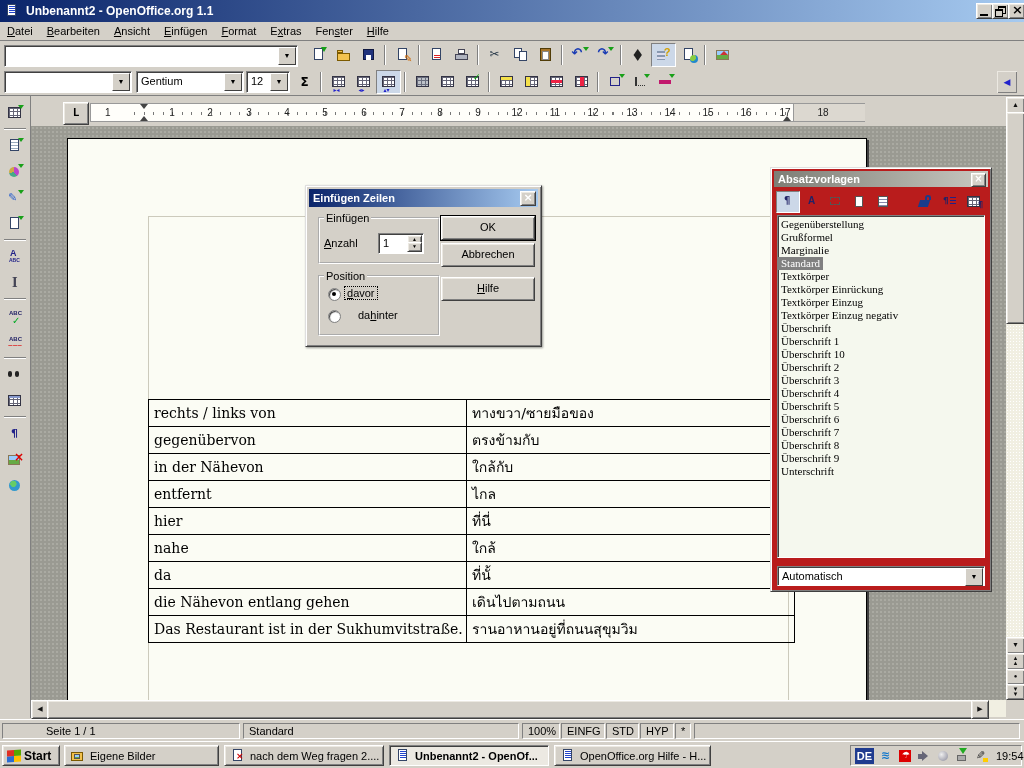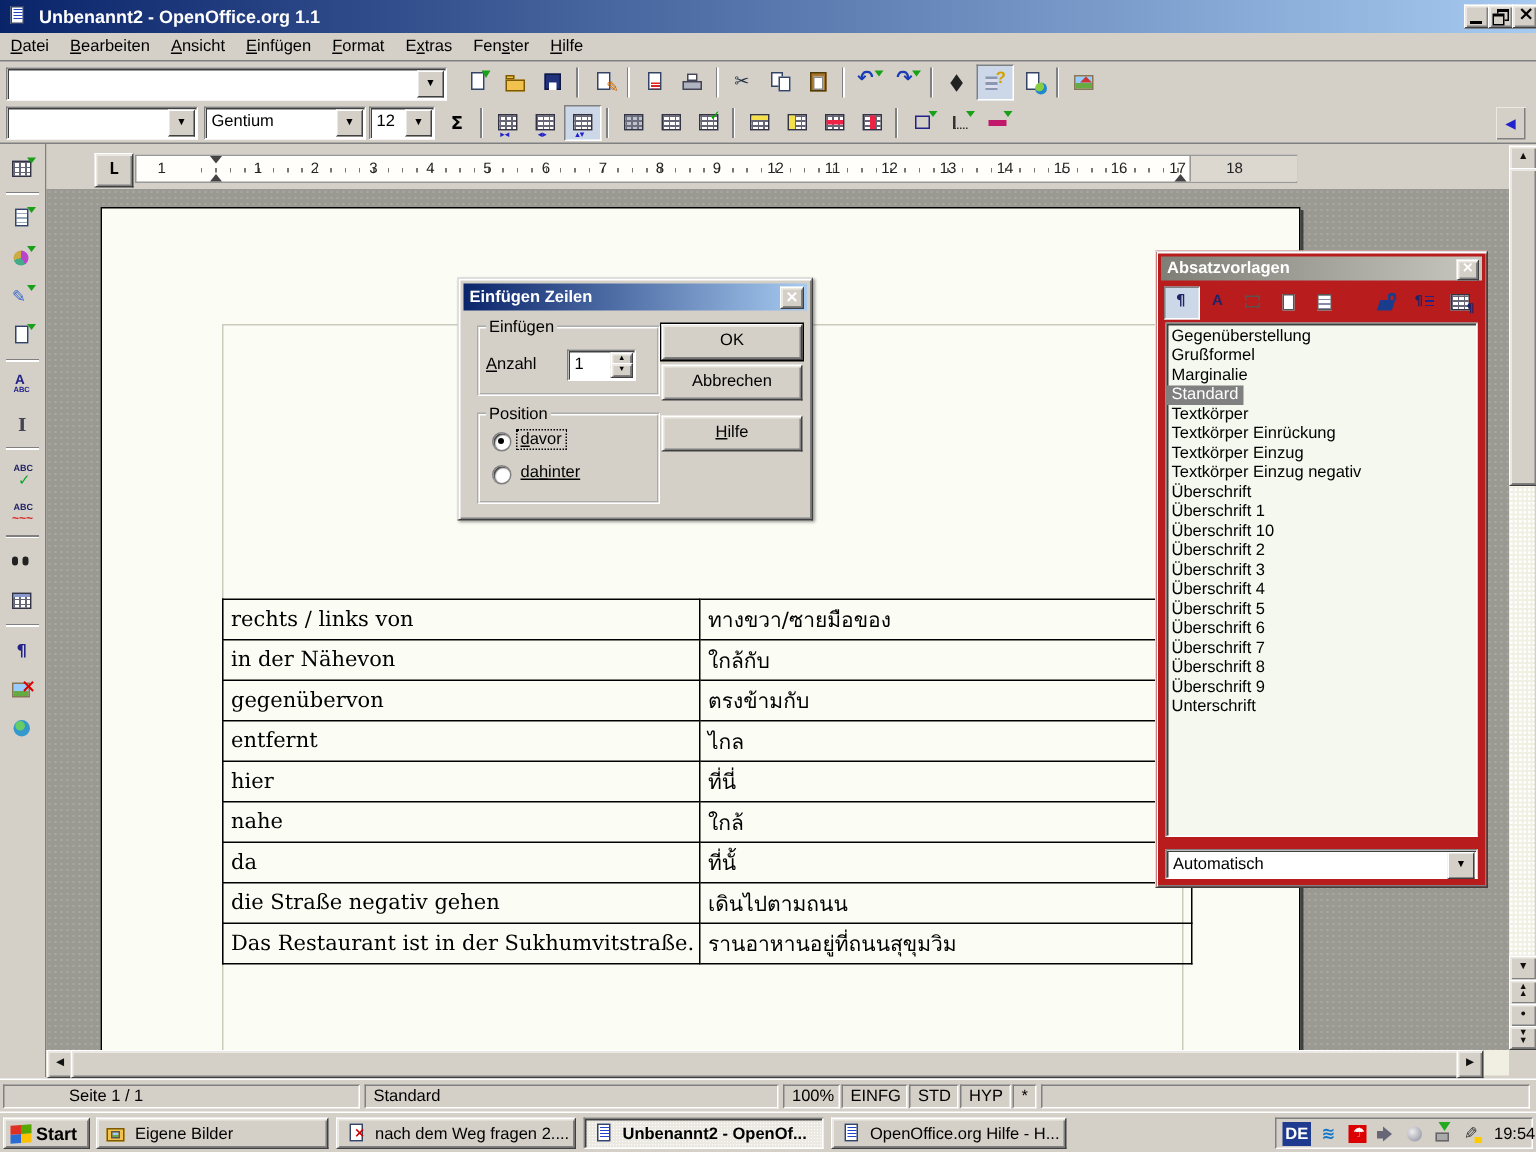--- a/index.html
+++ b/index.html
@@ -164,33 +164,33 @@
   #fs-pos{left:10px;top:84px;width:118px;height:62px;}
   #lbl-anzahl{position:absolute;left:18px;top:51px;}
   #spin{position:absolute;left:72px;top:47px;width:44px;height:19px;background:#fff;border:1px solid;border-color:#808080 #fff #fff #808080;box-shadow:inset 1px 1px 0 #404040;}
   #spin .sval{position:absolute;left:4px;top:3px;}
   #spin .sup,#spin .sdn{position:absolute;right:1px;width:13px;height:8px;font-size:5px;line-height:7px;text-align:center;}
   #spin .sup{top:1px}#spin .sdn{bottom:1px}
   .radio{position:absolute;width:11px;height:11px;border-radius:50%;background:#fff;border:1px solid #808080;box-shadow:inset 1px 1px 1px #404040,inset -1px -1px 0 #fff;}
   .radio.sel::after{content:"";position:absolute;left:3px;top:3px;width:4px;height:4px;border-radius:50%;background:#000;}
   #rad1{left:22px;top:102px;}#rad2{left:22px;top:124px;}
   #rlbl1{position:absolute;left:39px;top:101px;outline:1px dotted #000;padding:0 2px;}
-  #rlbl2{position:absolute;left:39px;top:123px;padding:0 2px;text-decoration:underline;}
+  #rlbl2{position:absolute;left:50px;top:123px;padding:0 2px;}
   .dbtn{position:absolute;left:135px;width:92px;height:22px;text-align:center;line-height:20px;font-size:11px;background:#d4d0c8;border:1px solid;border-color:#fff #404040 #404040 #fff;box-shadow:inset 1px 1px 0 #ece9e2,inset -1px -1px 0 #808080;}
   #btn-ok{top:30px;box-shadow:0 0 0 1px #000,inset 1px 1px 0 #ece9e2,inset -1px -1px 0 #808080;}
   #btn-cancel{top:57px;}
   #btn-help{top:91px;}
   
   #stylist{position:absolute;left:770px;top:167px;width:220px;height:423px;background:#b91c1c;border:1px solid;border-color:#dfdfdf #404040 #404040 #dfdfdf;box-shadow:inset 1px 1px 0 #fff,inset -1px -1px 0 #808080;z-index:40;}
   #stylist .stitle{position:absolute;left:3px;top:3px;right:3px;height:16px;background:linear-gradient(90deg,#7e7e76,#c8c8c0);color:#fff;font-weight:bold;font-size:11px;line-height:16px;padding-left:4px;box-sizing:border-box;}
   #stylist .sclose{position:absolute;right:2px;top:2px;width:13px;height:12px;font:bold 10px/10px "DejaVu Sans",sans-serif;text-align:center;}
   #stylbar{position:absolute;left:5px;top:22px;right:5px;height:24px;display:flex;align-items:center;}
   #stylbar .spacer{flex:1;}
   #stylbar .tbtn{width:22px;height:20px;}
-  #stylelist{position:absolute;left:6px;top:47px;width:208px;height:343px;background:#f5f8ee;border:1px solid;border-color:#808080 #fff #fff #808080;box-shadow:inset 1px 1px 0 #404040;overflow:hidden;padding-top:2px;box-sizing:border-box;}
+  #stylelist{position:absolute;left:6px;top:47px;width:208px;height:343px;background:#f5f8ee;border:1px solid;border-color:#808080 #fff #fff #808080;box-shadow:inset 1px 1px 0 #404040;overflow:hidden;padding-top:2px;box-sizing:border-box;font-family:Liberation Serif, serif;}
   .sitem{height:13px;line-height:13px;padding-left:3px;white-space:nowrap;}
   .sitem.sel{background:#808080;color:#fff;display:inline-block;padding-right:3px;}
   #stylfilter{position:absolute;left:6px;top:398px;width:208px;height:20px;box-sizing:border-box;}
   
   #statusbar{position:absolute;left:0;top:719px;width:1024px;height:22px;background:#d4d0c8;border-top:1px solid #fff;box-sizing:border-box;}
   .sfield{position:absolute;top:3px;height:16px;border:1px solid;border-color:#808080 #fff #fff #808080;padding:1px 5px;box-sizing:border-box;font-size:11px;line-height:12px;background:#d4d0c8;}
   
   #taskbar{position:absolute;left:0;top:741px;width:1024px;height:27px;background:#d4d0c8;border-top:1px solid #fff;box-sizing:border-box;}
   .tbn{position:absolute;top:3px;height:21px;display:flex;align-items:center;gap:3px;padding:0 4px;box-sizing:border-box;font-size:11px;white-space:nowrap;overflow:hidden;}
   .tbn.active{border-color:#808080 #fff #fff #808080;box-shadow:inset 1px 1px 0 #404040;background:#ece9e2;background-image:radial-gradient(#fff 25%,transparent 25%);background-size:2px 2px;font-weight:bold;}
@@ -500,30 +500,30 @@
       <div id="textbound"></div>
       <table id="dtable">
         <tbody>
 
             <tr>
               <td class="de">rechts / links von</td>
               <td class="th">ทางขวา/ซายมือของ</td>
             </tr>
 
             <tr>
+              <td class="de">gegenübervon</td>
+              <td class="th">ตรงข้ามกับ</td>
+            </tr>
+
+            <tr>
               <td class="de">in der Nähevon</td>
               <td class="th">ใกล้กับ</td>
             </tr>
 
             <tr>
-              <td class="de">gegenübervon</td>
-              <td class="th">ตรงข้ามกับ</td>
-            </tr>
-
-            <tr>
               <td class="de">entfernt</td>
               <td class="th">ไกล</td>
             </tr>
 
             <tr>
               <td class="de">hier</td>
               <td class="th">ที่นี่</td>
             </tr>
 
             <tr>
@@ -531,21 +531,21 @@
               <td class="th">ใกล้</td>
             </tr>
 
             <tr>
               <td class="de">da</td>
               <td class="th">ที่นั้</td>
             </tr>
 
 
             <tr>
-              <td class="de">die Straße negativ gehen</td>
+              <td class="de">die Nähevon entlang gehen</td>
               <td class="th">เดินไปตามถนน</td>
             </tr>
 
             <tr>
               <td class="de">Das Restaurant ist in der Sukhumvitstraße.</td>
               <td class="th">รานอาหานอยู่ที่ถนนสุขุมวิม</td>
             </tr>
           </tbody>
       </table>
     </div>

